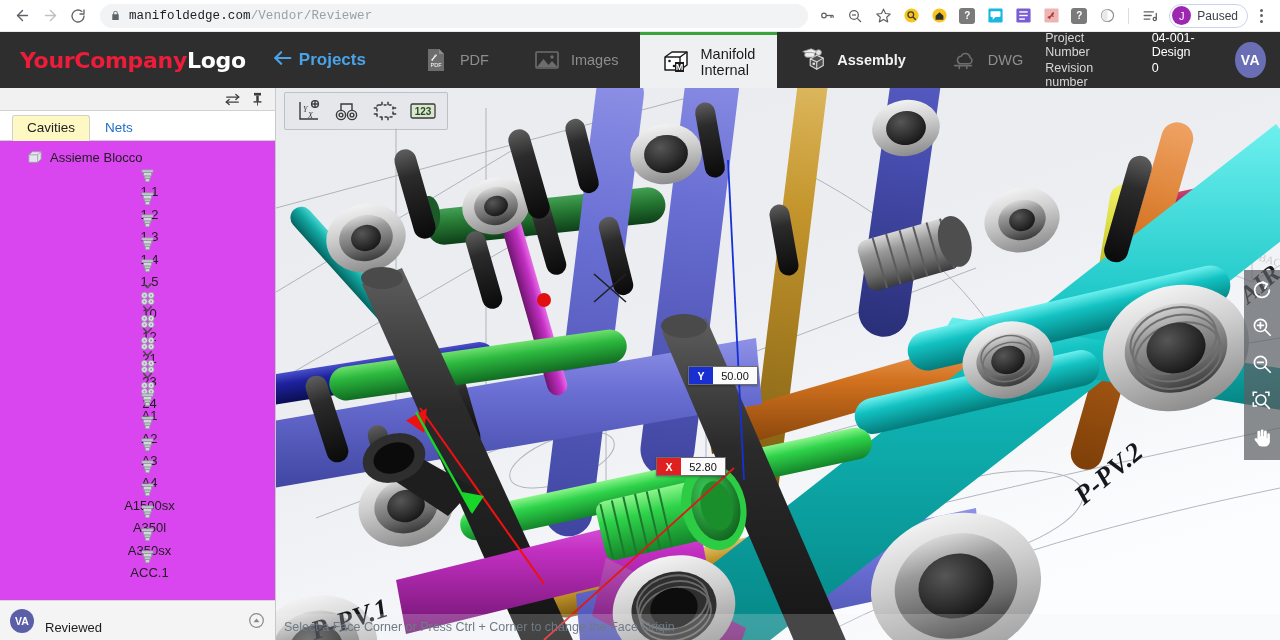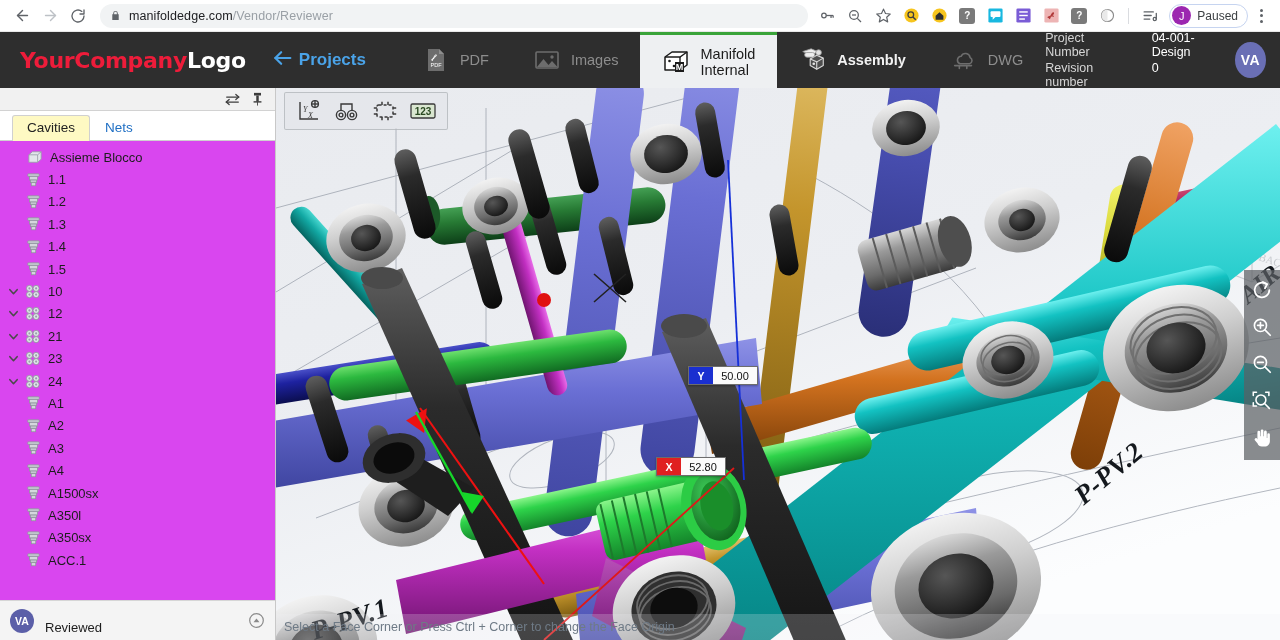--- a/index.html
+++ b/index.html
@@ -17,21 +17,21 @@
   }
   .nav-btn {
     width: 28px; height: 28px; display: flex; align-items: center;
     justify-content: center; border-radius: 50%; color: #5f6368;
     flex: 0 0 auto;
   }
   .nav-btn.disabled { color: #bdc1c6; }
   .omnibox {
     flex: 1 1 auto; height: 24px; background: #f1f3f4; border-radius: 12px;
     margin: 0 6px 0 8px; display: flex; align-items: center;
-    padding: 4px 10px; min-width: 0;
+    padding: 4px 10px; min-width: 0; font-family: Liberation Mono, monospace;
   }
   .omnibox .lock { margin-right: 8px; display: flex; align-items: center; }
   .url { font-size: 12.5px; color: #9aa0a6; white-space: nowrap; letter-spacing: .1px; }
   .url b { color: #202124; font-weight: 400; }
   .chrome-icons { display: flex; align-items: center; gap: 2px; flex: 0 0 auto; }
   .cicon {
     width: 26px; height: 26px; display: flex; align-items: center;
     justify-content: center; color: #5f6368;
   }
   .ext { width: 16px; height: 16px; border-radius: 3px; display:flex; align-items:center;
@@ -121,21 +121,21 @@
   .tree { flex: 1 1 auto; overflow: hidden; padding-top: 5px; background: #d946ef; }
   .tnode {
     height: 22.4px; display: flex; align-items: center; font-size: 13px;
     color: #1d1d1d; padding-left: 4px; white-space: nowrap;
   }
   .tnode .chev { width: 18px; display:flex; align-items:center; justify-content:center; color:#4a4a4a; }
   .tnode .spacer { width: 18px; }
   .tnode .ico { width: 22px; display:flex; align-items:center; justify-content:center; }
   .tnode .lbl { padding-left: 4px; }
   .tnode.root { padding-left: 6px; }
-  .tnode.lvl1 { padding-left: 4px; }
+  .tnode.lvl1 { padding-left: 20px; flex-direction: column; }
 
   .side-footer {
     height: 40px; background: #f4f4f4; border-top: 1px solid #d6d6d6;
     display: flex; align-items: center; padding: 0 10px; gap: 11px;
   }
   .foot-av {
     width: 24px; height: 24px; border-radius: 50%; background: #5b5fa8;
     color: #fff; font-size: 10.5px; font-weight: bold; display: flex;
     align-items: center; justify-content: center;
   }

